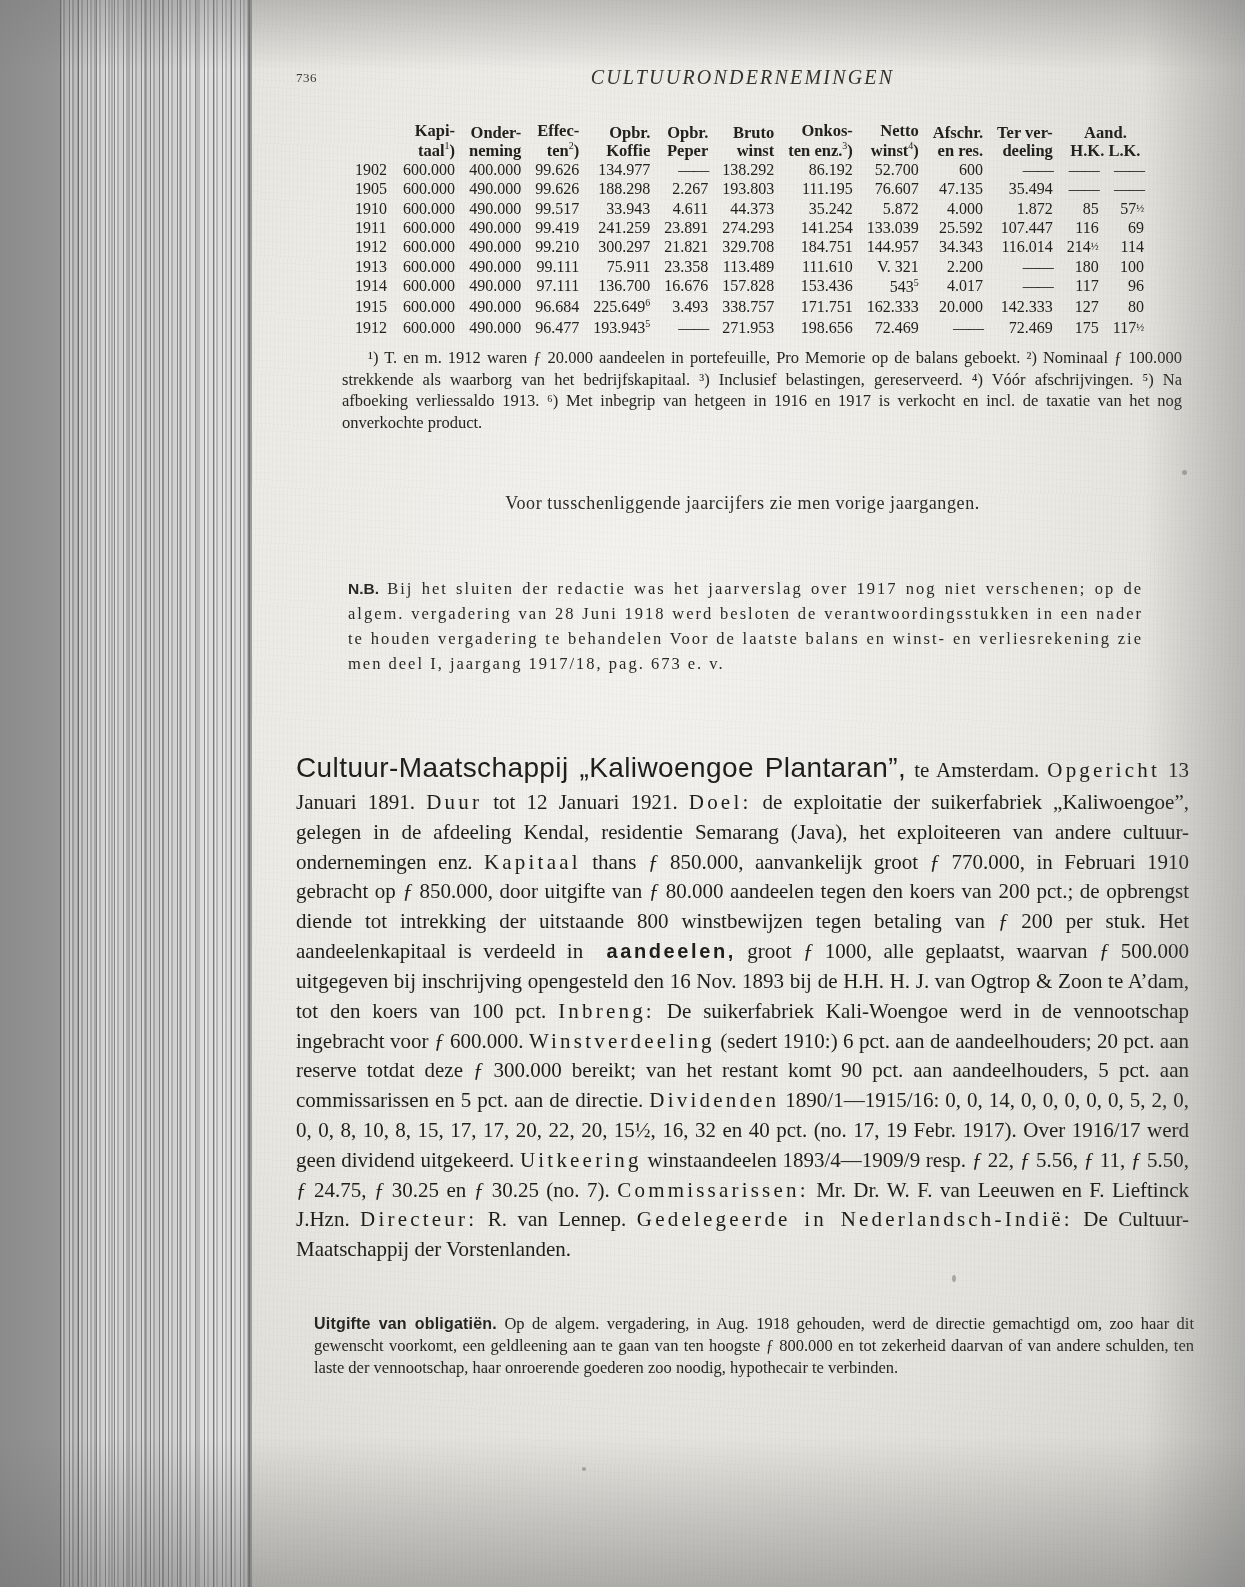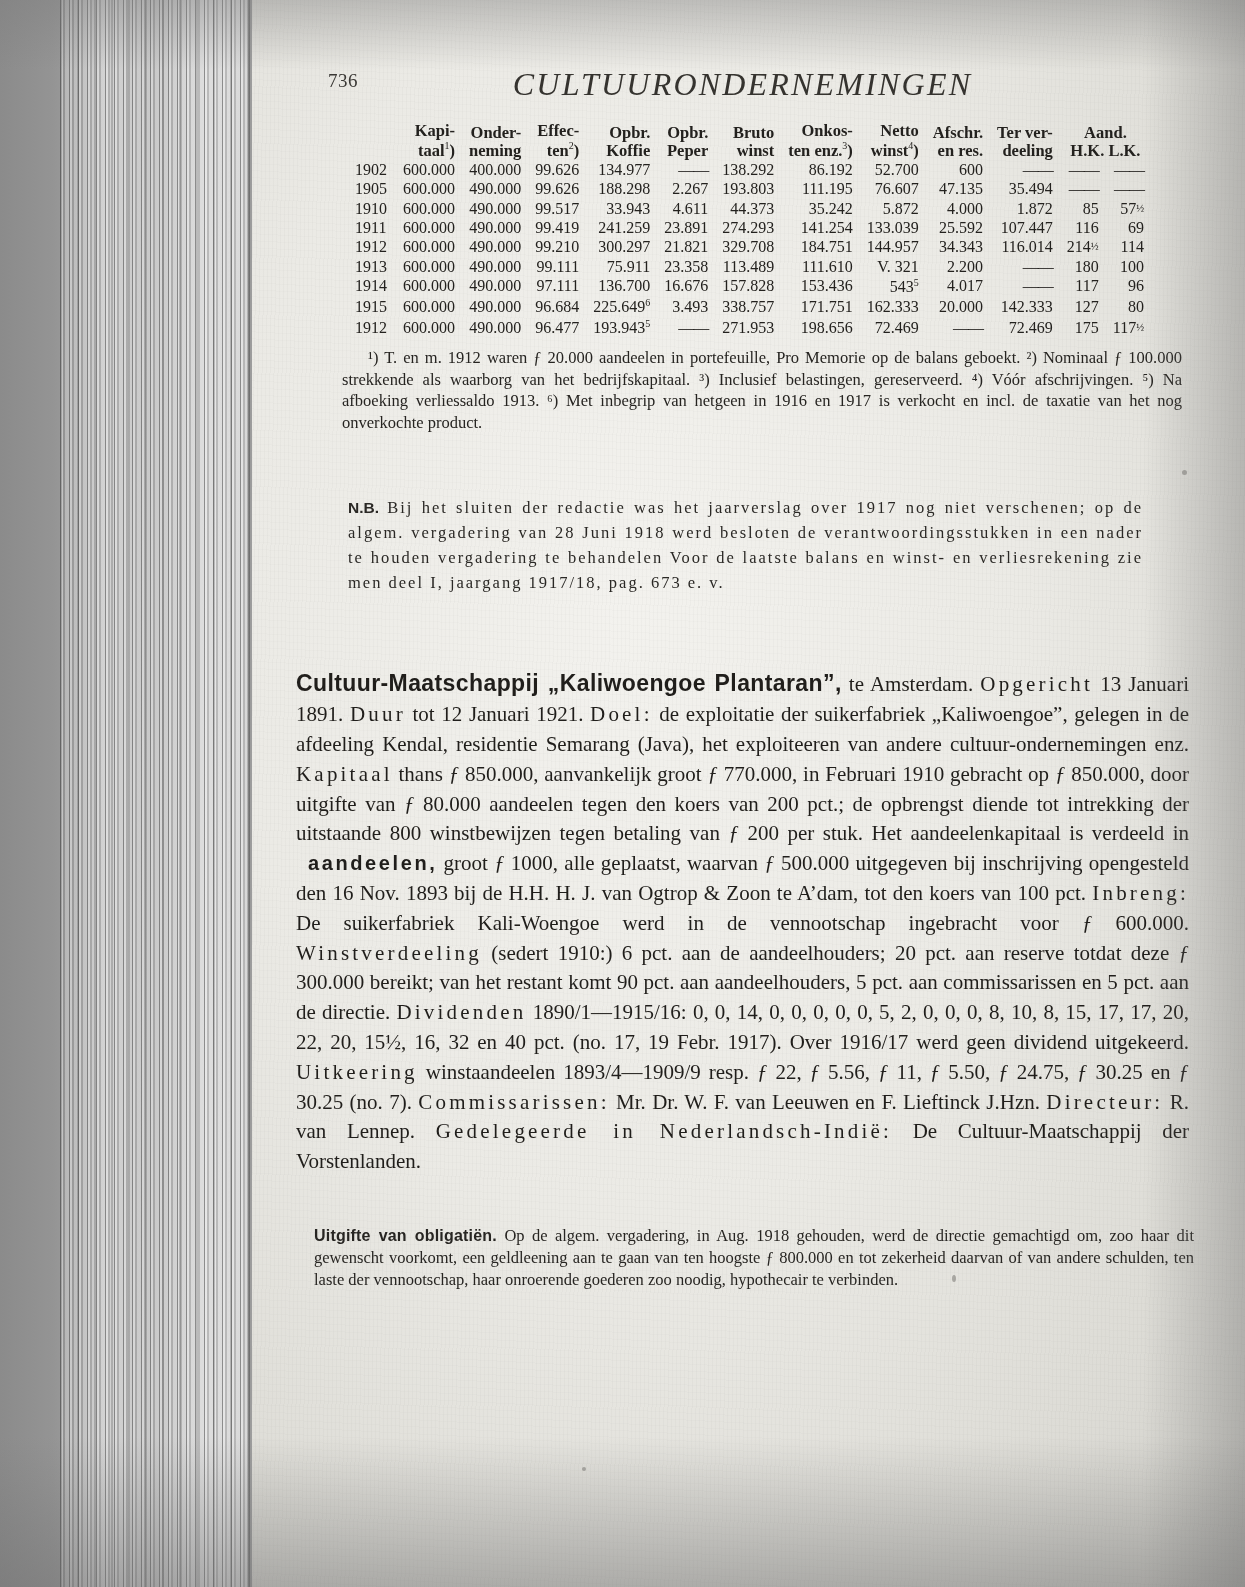--- a/index.html
+++ b/index.html
@@ -112,28 +112,27 @@
 
   
   .runhead {
     position: relative;
     margin-top: 66px;
     height: 34px;
   }
   .folio {
     position: absolute;
     left: 0; top: 4px;
-    font-size: 19px;
+    font-size: 13px;
     letter-spacing: .5px;
     color: #3a3835;
-    margin-left: 32px;
   }
   .runtitle {
     text-align: center;
-    font-size: 32px;
+    font-size: 20px;
     font-style: italic;
     letter-spacing: 2.2px;
     color: #35332f;
     font-family: "Liberation Serif", serif;
   }
 
   
   .stats {
     margin: 22px 0 0 52px;
     border-collapse: collapse;
@@ -196,22 +195,22 @@
   
   .entry {
     margin: 72px 0 0 0;
     font-size: 21px;
     line-height: 1.42;
     text-align: justify;
     color: #201e1b;
   }
   .entry .title {
     font-family: "Liberation Sans", sans-serif;
-    font-weight: 700;
-    font-size: 23px;
+    font-weight: 400;
+    font-size: 28px;
     letter-spacing: .4px;
   }
   .sp   { letter-spacing: 3.2px; }
   .spb  { letter-spacing: 2.6px; font-family:"Liberation Sans", sans-serif; font-weight:700; font-size:20px;margin-left:12px;}
   .flor { font-style: italic; }
 
   
   .oblig {
     margin: 48px 0 0 18px;
     width: 880px;
@@ -398,20 +397,21 @@
               <td>175</td>
               <td>117<span class="frac">½</span></td>
             </tr>
           </tbody>
       </table>
 
       <div class="footnotes">
         <span class="fn-indent">¹) T. en m. 1912 waren ƒ 20.000 aandeelen in portefeuille, Pro Memorie op de balans geboekt. ²) Nominaal ƒ 100.000 strekkende als waarborg van het bedrijfskapitaal. ³) Inclusief belastingen, gereserveerd. ⁴) Vóór afschrijvingen. ⁵) Na afboeking verliessaldo 1913. ⁶) Met inbegrip van hetgeen in 1916 en 1917 is verkocht en incl. de taxatie van het nog onverkochte product.</span>
       </div>
 
+      <div class="centernote">Voor tusschenliggende jaarcijfers zie men vorige jaargangen.</div>
 
       <div class="nb">
         <b>N.B.</b>
         <span>Bij het sluiten der redactie was het jaarverslag over 1917 nog niet verschenen; op de algem. vergadering van 28 Juni 1918 werd besloten de verantwoordingsstukken in een nader te houden vergadering te behandelen  Voor de laatste balans en winst- en verliesrekening zie men deel I, jaargang 1917/18, pag. 673 e. v.</span>
       </div>
 
       <div class="entry">
         <span class="title">Cultuur-Maatschappij „Kaliwoengoe Plantaran”,</span>
         <span id="entry-body"> te Amsterdam. <span class="sp">Opgericht</span> 13 Januari 1891. <span class="sp">Duur</span> tot 12 Januari 1921. <span class="sp">Doel:</span> de exploitatie der suikerfabriek „Kaliwoengoe”, gelegen in de afdeeling Kendal, residentie Semarang (Java), het exploiteeren van andere cultuur-ondernemingen enz. <span class="sp">Kapitaal</span> thans <span class="flor">ƒ</span> 850.000, aanvankelijk groot <span class="flor">ƒ</span> 770.000, in Februari 1910 gebracht op <span class="flor">ƒ</span> 850.000, door uitgifte van <span class="flor">ƒ</span> 80.000 aandeelen tegen den koers van 200 pct.; de opbrengst diende tot intrekking der uitstaande 800 winstbewijzen tegen betaling van <span class="flor">ƒ</span> 200 per stuk. Het aandeelenkapitaal is verdeeld in <span class="spb">aandeelen,</span> groot <span class="flor">ƒ</span> 1000, alle geplaatst, waarvan <span class="flor">ƒ</span> 500.000 uitgegeven bij inschrijving opengesteld den 16 Nov. 1893 bij de H.H. H. J. van Ogtrop &amp; Zoon te A’dam, tot den koers van 100 pct. <span class="sp">Inbreng:</span> De suikerfabriek Kali-Woengoe werd in de vennootschap ingebracht voor <span class="flor">ƒ</span> 600.000. <span class="sp">Winstverdeeling</span> (sedert 1910:) 6 pct. aan de aandeelhouders; 20 pct. aan reserve totdat deze <span class="flor">ƒ</span> 300.000 bereikt; van het restant komt 90 pct. aan aandeelhouders, 5 pct. aan commissarissen en 5 pct. aan de directie. <span class="sp">Dividenden</span> 1890/1—1915/16: 0, 0, 14, 0, 0, 0, 0, 0, 5, 2, 0, 0, 0, 8, 10, 8, 15, 17, 17, 20, 22, 20, 15½, 16, 32 en 40 pct. (no. 17, 19 Febr. 1917). Over 1916/17 werd geen dividend uitgekeerd. <span class="sp">Uitkeering</span> winstaandeelen 1893/4—1909/9 resp. <span class="flor">ƒ</span> 22, <span class="flor">ƒ</span> 5.56, <span class="flor">ƒ</span> 11, <span class="flor">ƒ</span> 5.50, <span class="flor">ƒ</span> 24.75, <span class="flor">ƒ</span> 30.25 en <span class="flor">ƒ</span> 30.25 (no. 7). <span class="sp">Commissarissen:</span> Mr. Dr. W. F. van Leeuwen en F. Lieftinck J.Hzn. <span class="sp">Directeur:</span> R. van Lennep. <span class="sp">Gedelegeerde in Nederlandsch-Indië:</span> De Cultuur-Maatschappij der Vorstenlanden.</span>
       </div>

